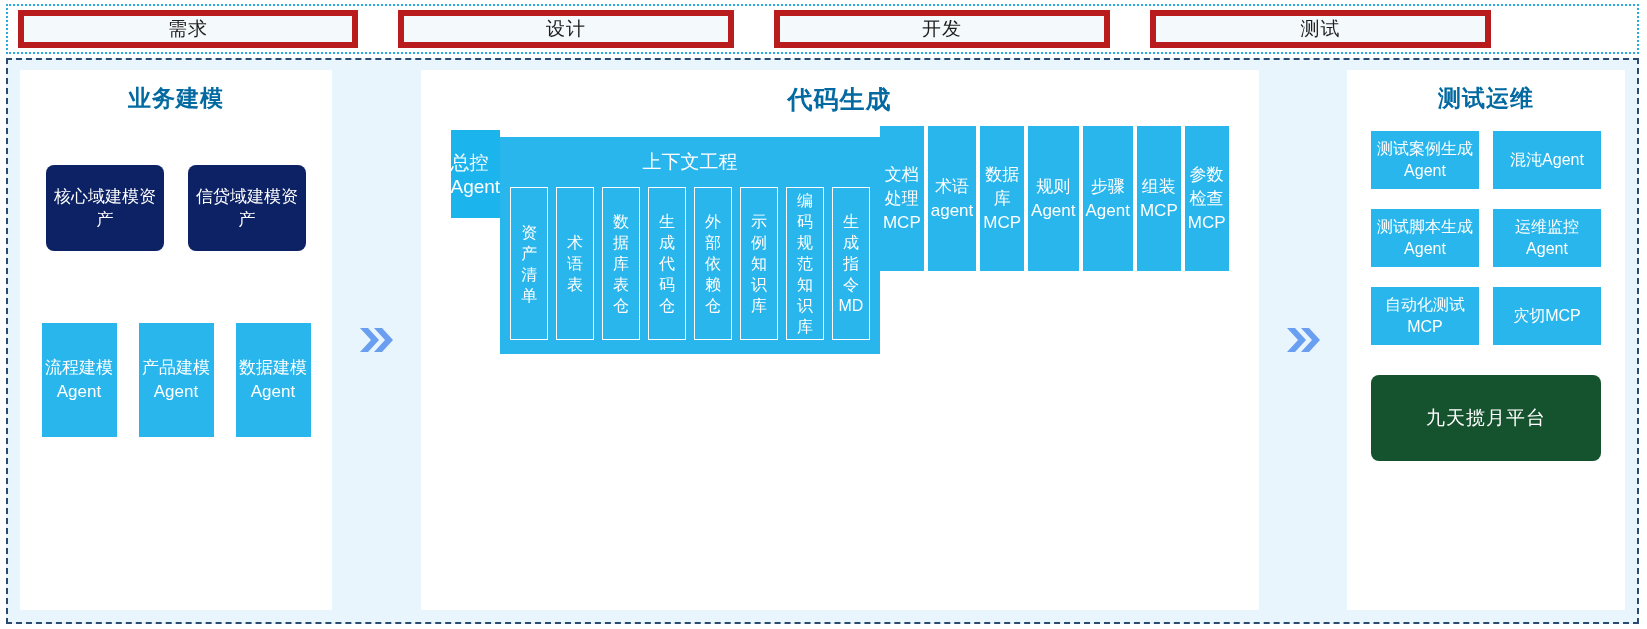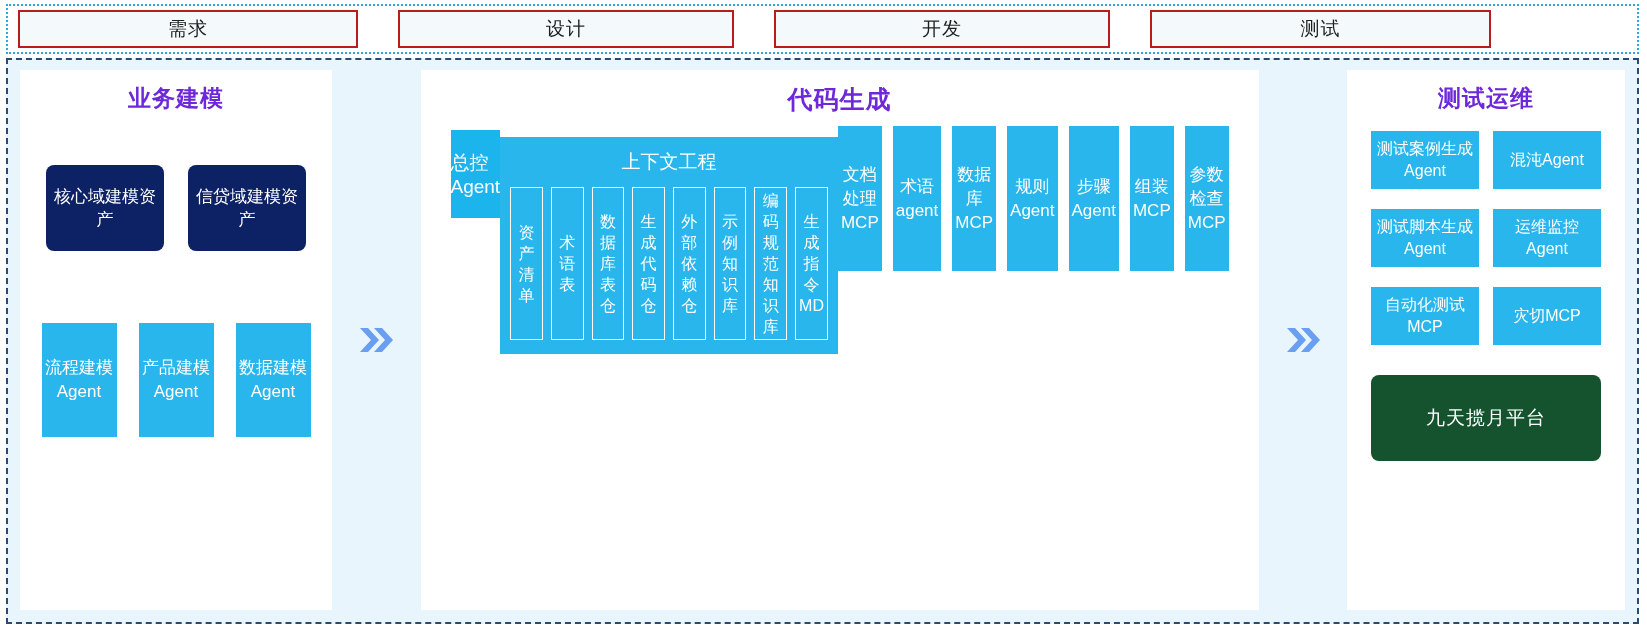--- a/index.html
+++ b/index.html
@@ -22,21 +22,21 @@
     width: 1633px;
     height: 50px;
     border: 2px dotted #2aa8e0;
     box-sizing: border-box;
     display: flex;
     align-items: center;
     gap: 0;
   }
   .stage-box {
     height: 38px;
-    border: 2px solid #b91c1c;
+    border: 6px solid #b91c1c;
     background: #f4f9fc;
     box-sizing: border-box;
     display: flex;
     align-items: center;
     justify-content: center;
     font-size: 19px;
     color: #1d1d1d;
     letter-spacing: 1px;
   }
   .stage-spacer { flex: 0 0 10px; }
@@ -64,21 +64,21 @@
     flex-direction: column;
     align-items: center;
   }
   .panel-left  { flex: 0 0 312px; }
   .panel-mid   { flex: 0 0 838px; }
   .panel-right { flex: 0 0 278px; }
 
   .panel-title {
     font-size: 23px;
     font-weight: bold;
-    color: #6d28d9;
+    color: #0369a1;
     margin-top: 13px;
     letter-spacing: 1px;
   }
   .panel-mid .panel-title { font-size: 25px; }
 
   .arrow-col {
     flex: 1 1 auto;
     display: flex;
     align-items: center;
     justify-content: center;
@@ -170,21 +170,21 @@
     display: flex;
     align-items: center;
     justify-content: center;
     text-align: center;
     padding: 2px 3px;
     box-sizing: border-box;
   }
   .tool-row {
     margin-top: 10px;
     display: flex;
-    gap: 11px;
+    gap: 4px;
   }
   .tool-box {
     flex: 1 1 0;
     height: 145px;
     background: #29b6ec;
     color: #ffffff;
     font-size: 17px;
     line-height: 24px;
     display: flex;
     align-items: center;

